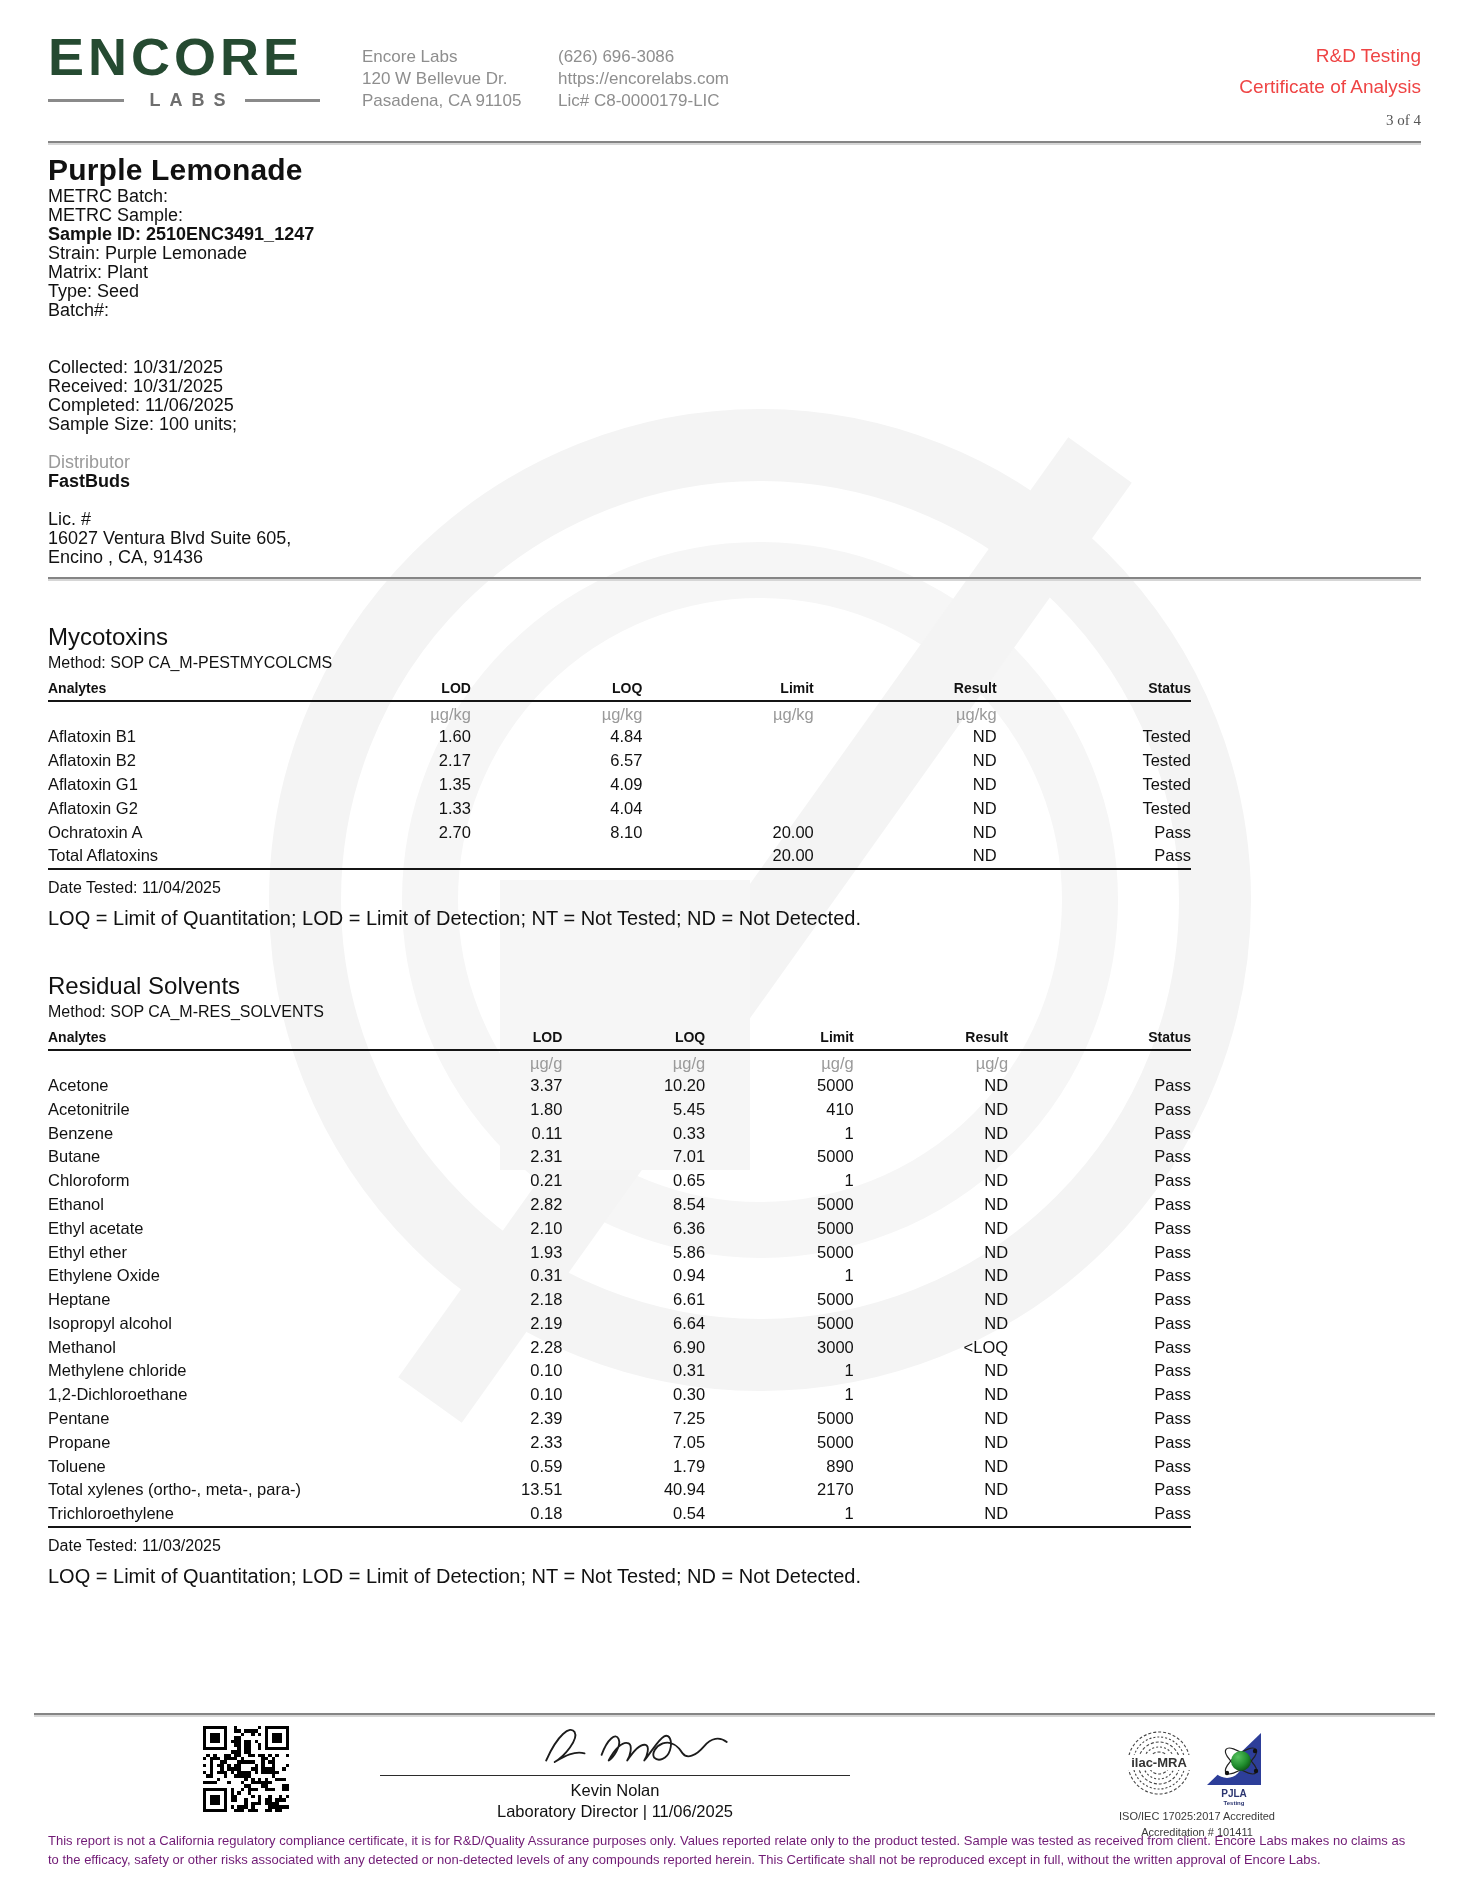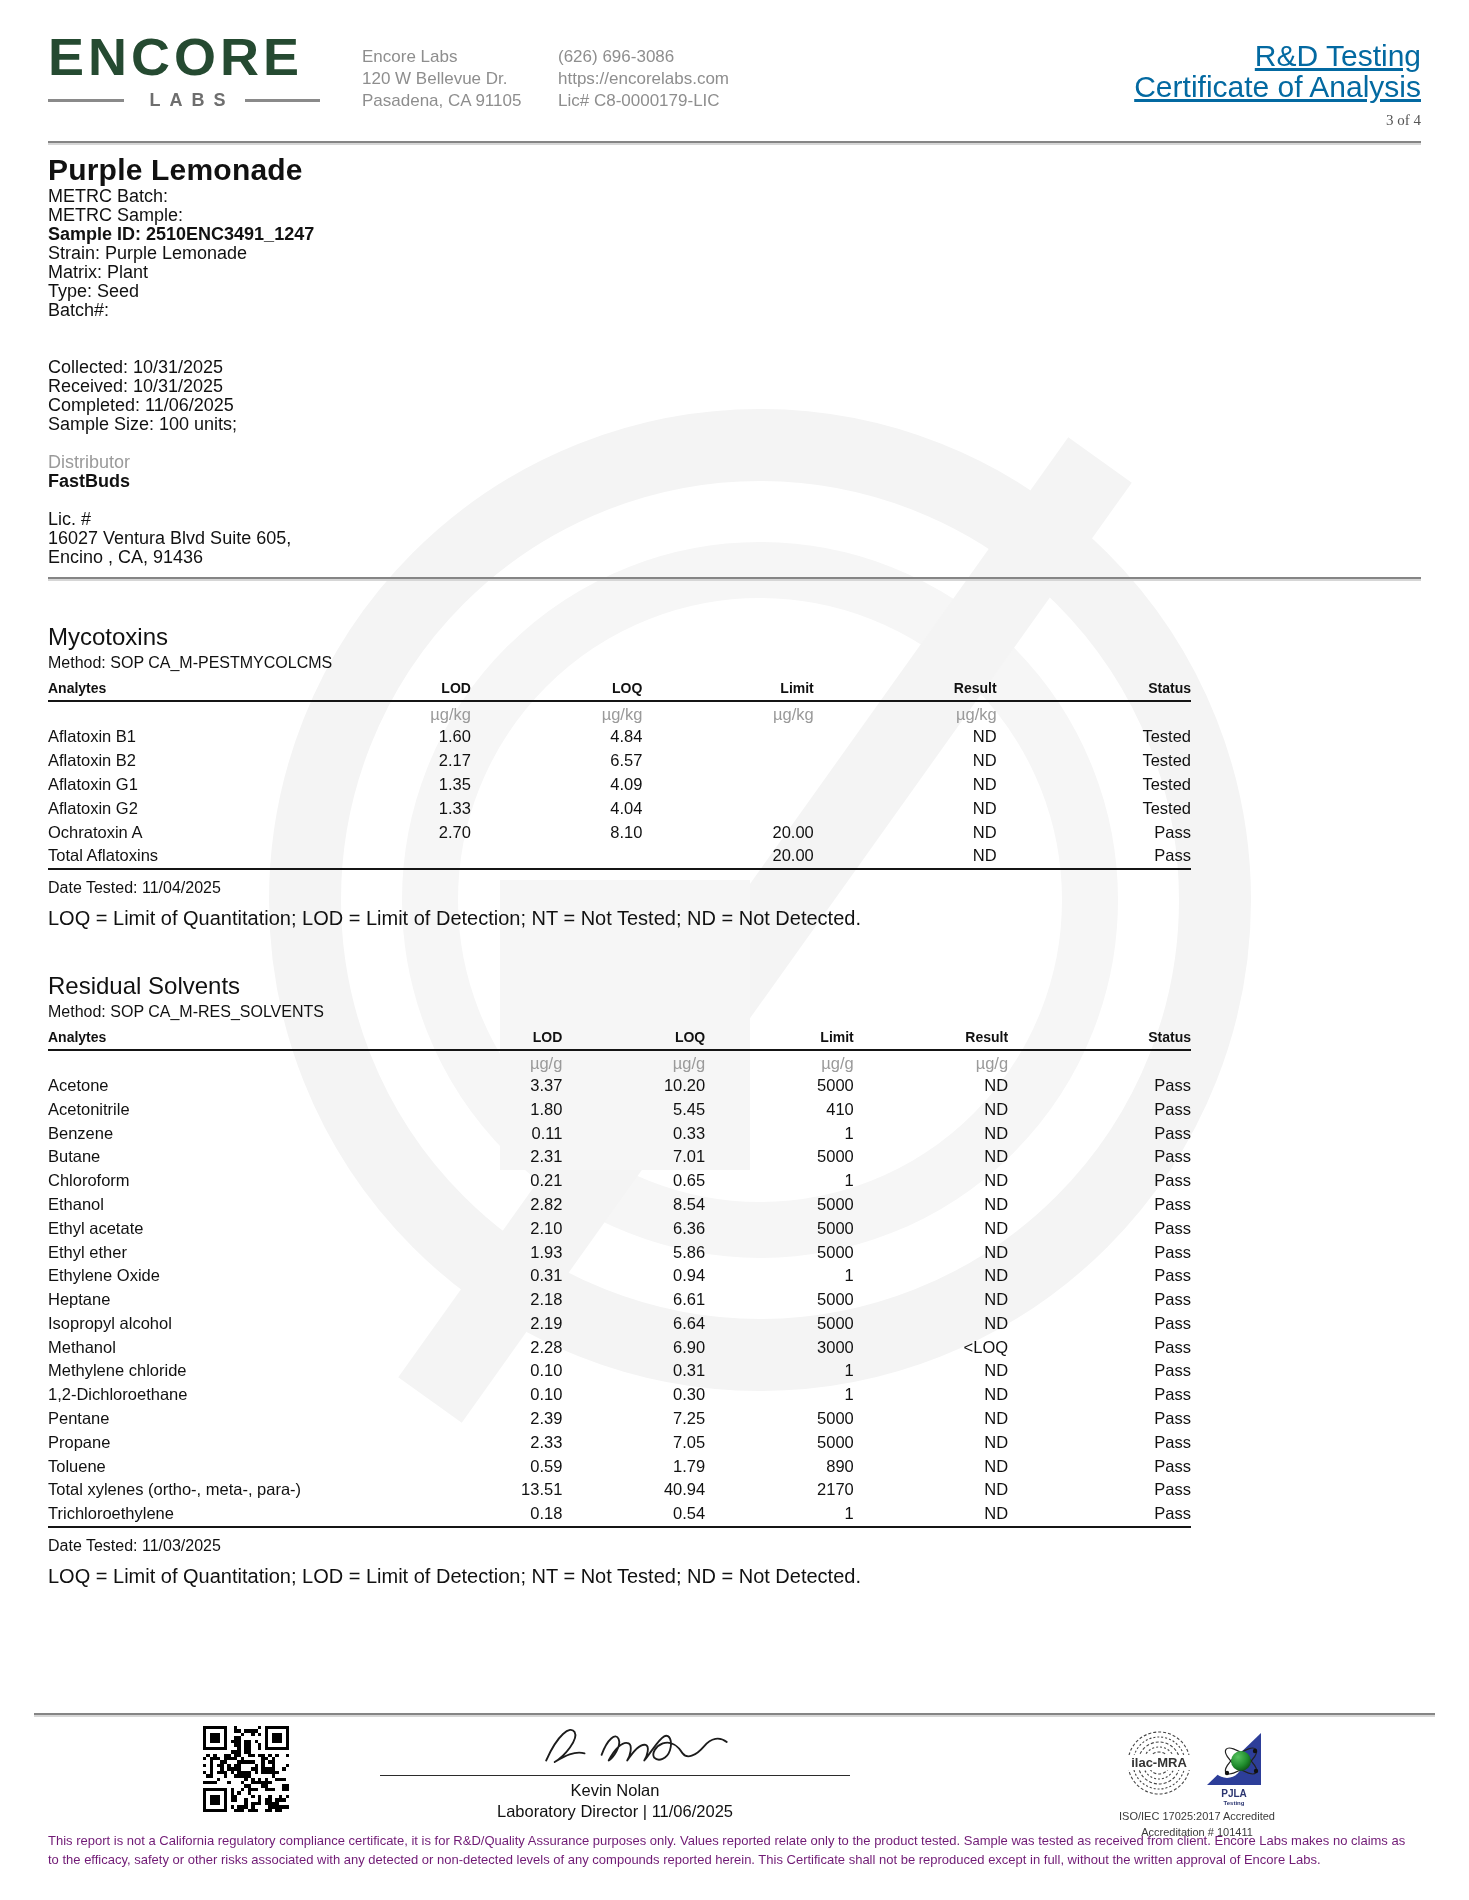--- a/index.html
+++ b/index.html
@@ -19,21 +19,21 @@
     font-weight:800; font-size:54px; letter-spacing:4px; line-height:56px;
     color:#254a31; transform:scaleY(.96); transform-origin:left top; white-space:nowrap;
   }
   .logo-labs { display:flex; align-items:center; gap:10px; margin-top:4px; width:272px; }
   .logo-labs .rule { flex:1; height:3px; background:#8a8a8a; }
   .logo-labs .labs-text { font-size:18px; font-weight:bold; letter-spacing:9px; color:#6e6e6e;padding-left:16px; }
   .head-col { font-size:17px; line-height:22px; color:#8e8e8e; margin-top:16px; }
   .head-col.c1 { margin-left:14px; width:196px; }
   .head-col.c2 { width:230px; }
   .head-right { margin-left:auto; text-align:right; margin-top:10px; }
-  .head-right .rt { font-size:30px; line-height:31px; color:#0369a1;text-decoration:underline; }
+  .head-right .rt { font-size:19px; line-height:31px; color:#ef4444; }
   .head-right .pg { font-size:15px; color:#555; margin-top:10px; font-family:"Liberation Serif", serif; }
 
   .divider { height:4px; background:linear-gradient(to bottom,#858585 0 55%,#d6d6d6 55% 100%); }
   .div1 { margin-top:12px; }
   .div2 { margin-top:10px; }
 
   
   .product-title { font-size:30px; font-weight:bold; margin-top:8px; letter-spacing:.2px; }
   .info-grid { display:flex; font-size:18px; line-height:19px;flex-direction:column; }
   .info-grid .line { min-height:19px; }

